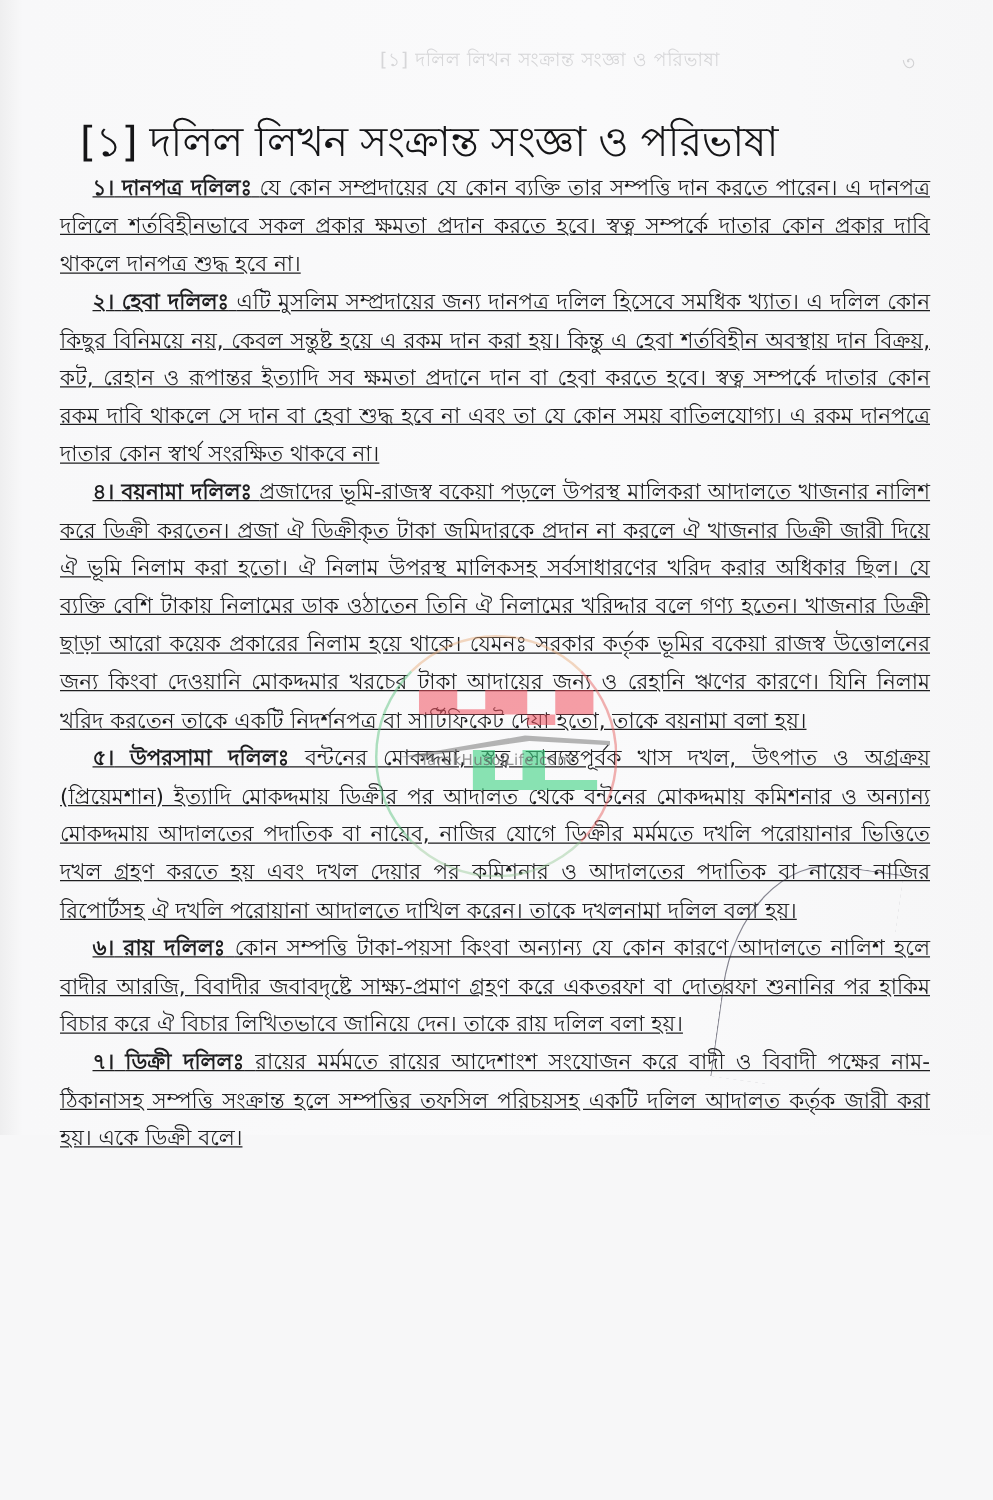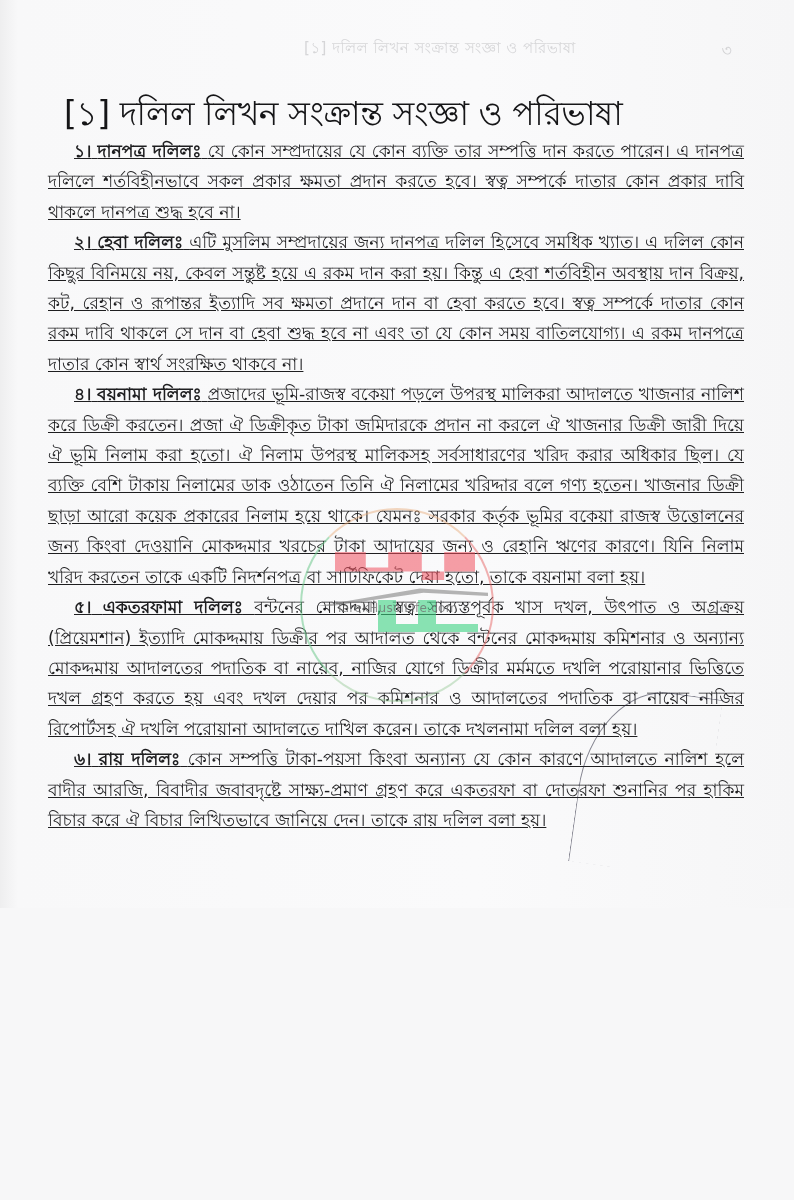--- a/index.html
+++ b/index.html
@@ -168,30 +168,35 @@
 
 
     <p class="section">
       <span class="term">৪।</span>
       <span class="term">বয়নামা দলিলঃ</span>
       <span>প্রজাদের ভূমি-রাজস্ব বকেয়া পড়লে উপরস্থ মালিকরা আদালতে খাজনার নালিশ করে ডিক্রী করতেন। প্রজা ঐ ডিক্রীকৃত টাকা জমিদারকে প্রদান না করলে ঐ খাজনার ডিক্রী জারী দিয়ে ঐ ভূমি নিলাম করা হতো। ঐ নিলাম উপরস্থ মালিকসহ সর্বসাধারণের খরিদ করার অধিকার ছিল। যে ব্যক্তি বেশি টাকায় নিলামের ডাক ওঠাতেন তিনি ঐ নিলামের খরিদ্দার বলে গণ্য হতেন। খাজনার ডিক্রী ছাড়া আরো কয়েক প্রকারের নিলাম হয়ে থাকে। যেমনঃ সরকার কর্তৃক ভূমির বকেয়া রাজস্ব উত্তোলনের জন্য কিংবা দেওয়ানি মোকদ্দমার খরচের টাকা আদায়ের জন্য ও রেহানি ঋণের কারণে। যিনি নিলাম খরিদ করতেন তাকে একটি নিদর্শনপত্র বা সার্টিফিকেট দেয়া হতো, তাকে বয়নামা বলা হয়।</span>
     </p>
 
     <p class="section">
       <span class="term">৫।</span>
-      <span class="term">একতরফামা দলিলঃ</span>
+      <span class="term">উপরসামা দলিলঃ</span>
       <span>বন্টনের মোকদ্দমা, স্বত্ব সাব্যস্তপূর্বক খাস দখল, উৎপাত ও অগ্রক্রয় (প্রিয়েমশান) ইত্যাদি মোকদ্দমায় ডিক্রীর পর আদালত থেকে বন্টনের মোকদ্দমায় কমিশনার ও অন্যান্য মোকদ্দমায় আদালতের পদাতিক বা নায়েব, নাজির যোগে ডিক্রীর মর্মমতে দখলি পরোয়ানার ভিত্তিতে দখল গ্রহণ করতে হয় এবং দখল দেয়ার পর কমিশনার ও আদালতের পদাতিক বা নায়েব নাজির রিপোর্টসহ ঐ দখলি পরোয়ানা আদালতে দাখিল করেন। তাকে দখলনামা দলিল বলা হয়।</span>
     </p>
 
     <p class="section">
       <span class="term">৬।</span>
       <span class="term">রায় দলিলঃ</span>
       <span>কোন সম্পত্তি টাকা-পয়সা কিংবা অন্যান্য যে কোন কারণে আদালতে নালিশ হলে বাদীর আরজি, বিবাদীর জবাবদৃষ্টে সাক্ষ্য-প্রমাণ গ্রহণ করে একতরফা বা দোতরফা শুনানির পর হাকিম বিচার করে ঐ বিচার লিখিতভাবে জানিয়ে দেন। তাকে রায় দলিল বলা হয়।</span>
     </p>
 
+    <p class="section">
+      <span class="term">৭।</span>
+      <span class="term">ডিক্রী দলিলঃ</span>
+      <span>রায়ের মর্মমতে রায়ের আদেশাংশ সংযোজন করে বাদী ও বিবাদী পক্ষের নাম-ঠিকানাসহ সম্পত্তি সংক্রান্ত হলে সম্পত্তির তফসিল পরিচয়সহ একটি দলিল আদালত কর্তৃক জারী করা হয়। একে ডিক্রী বলে।</span>
+    </p>
 
   </div>
 
   <div class="watermark"></div>
   <div class="wm-red"></div>
   <div class="wm-gray"></div>
   <div class="wm-green"></div>
   <div class="wm-text">TarekHusolLife.com</div>
 
   <div class="pen-stroke"></div>

